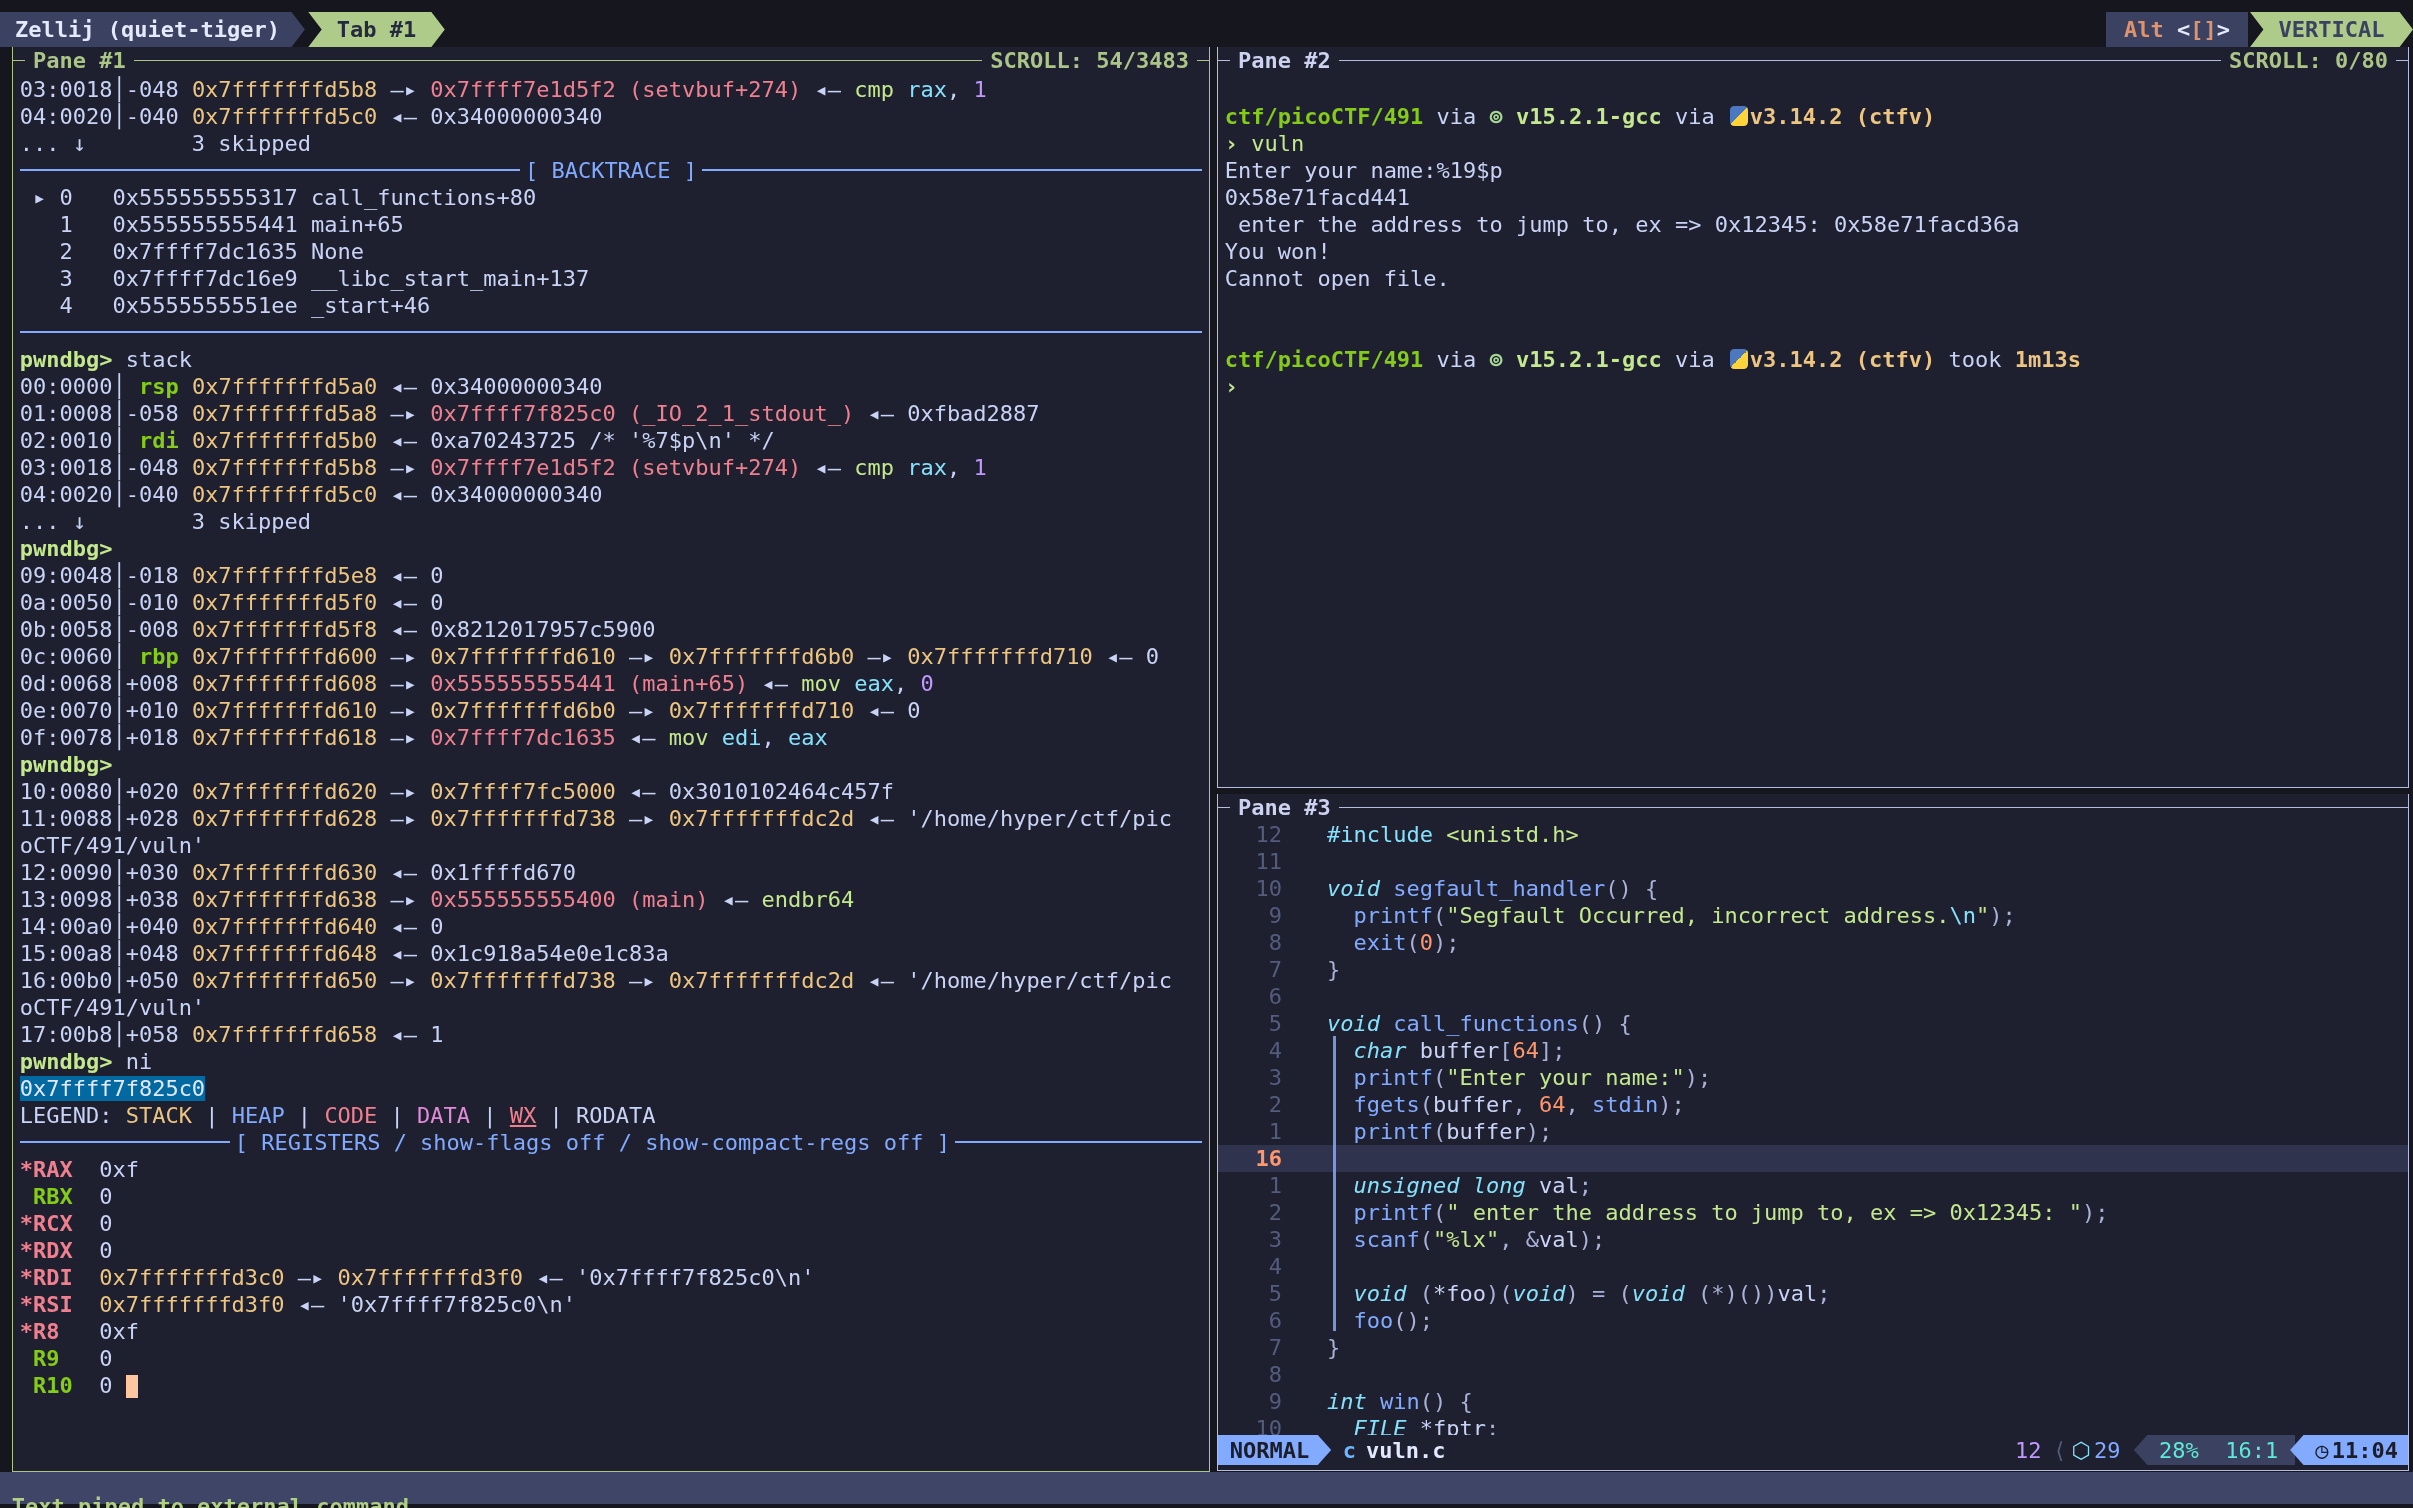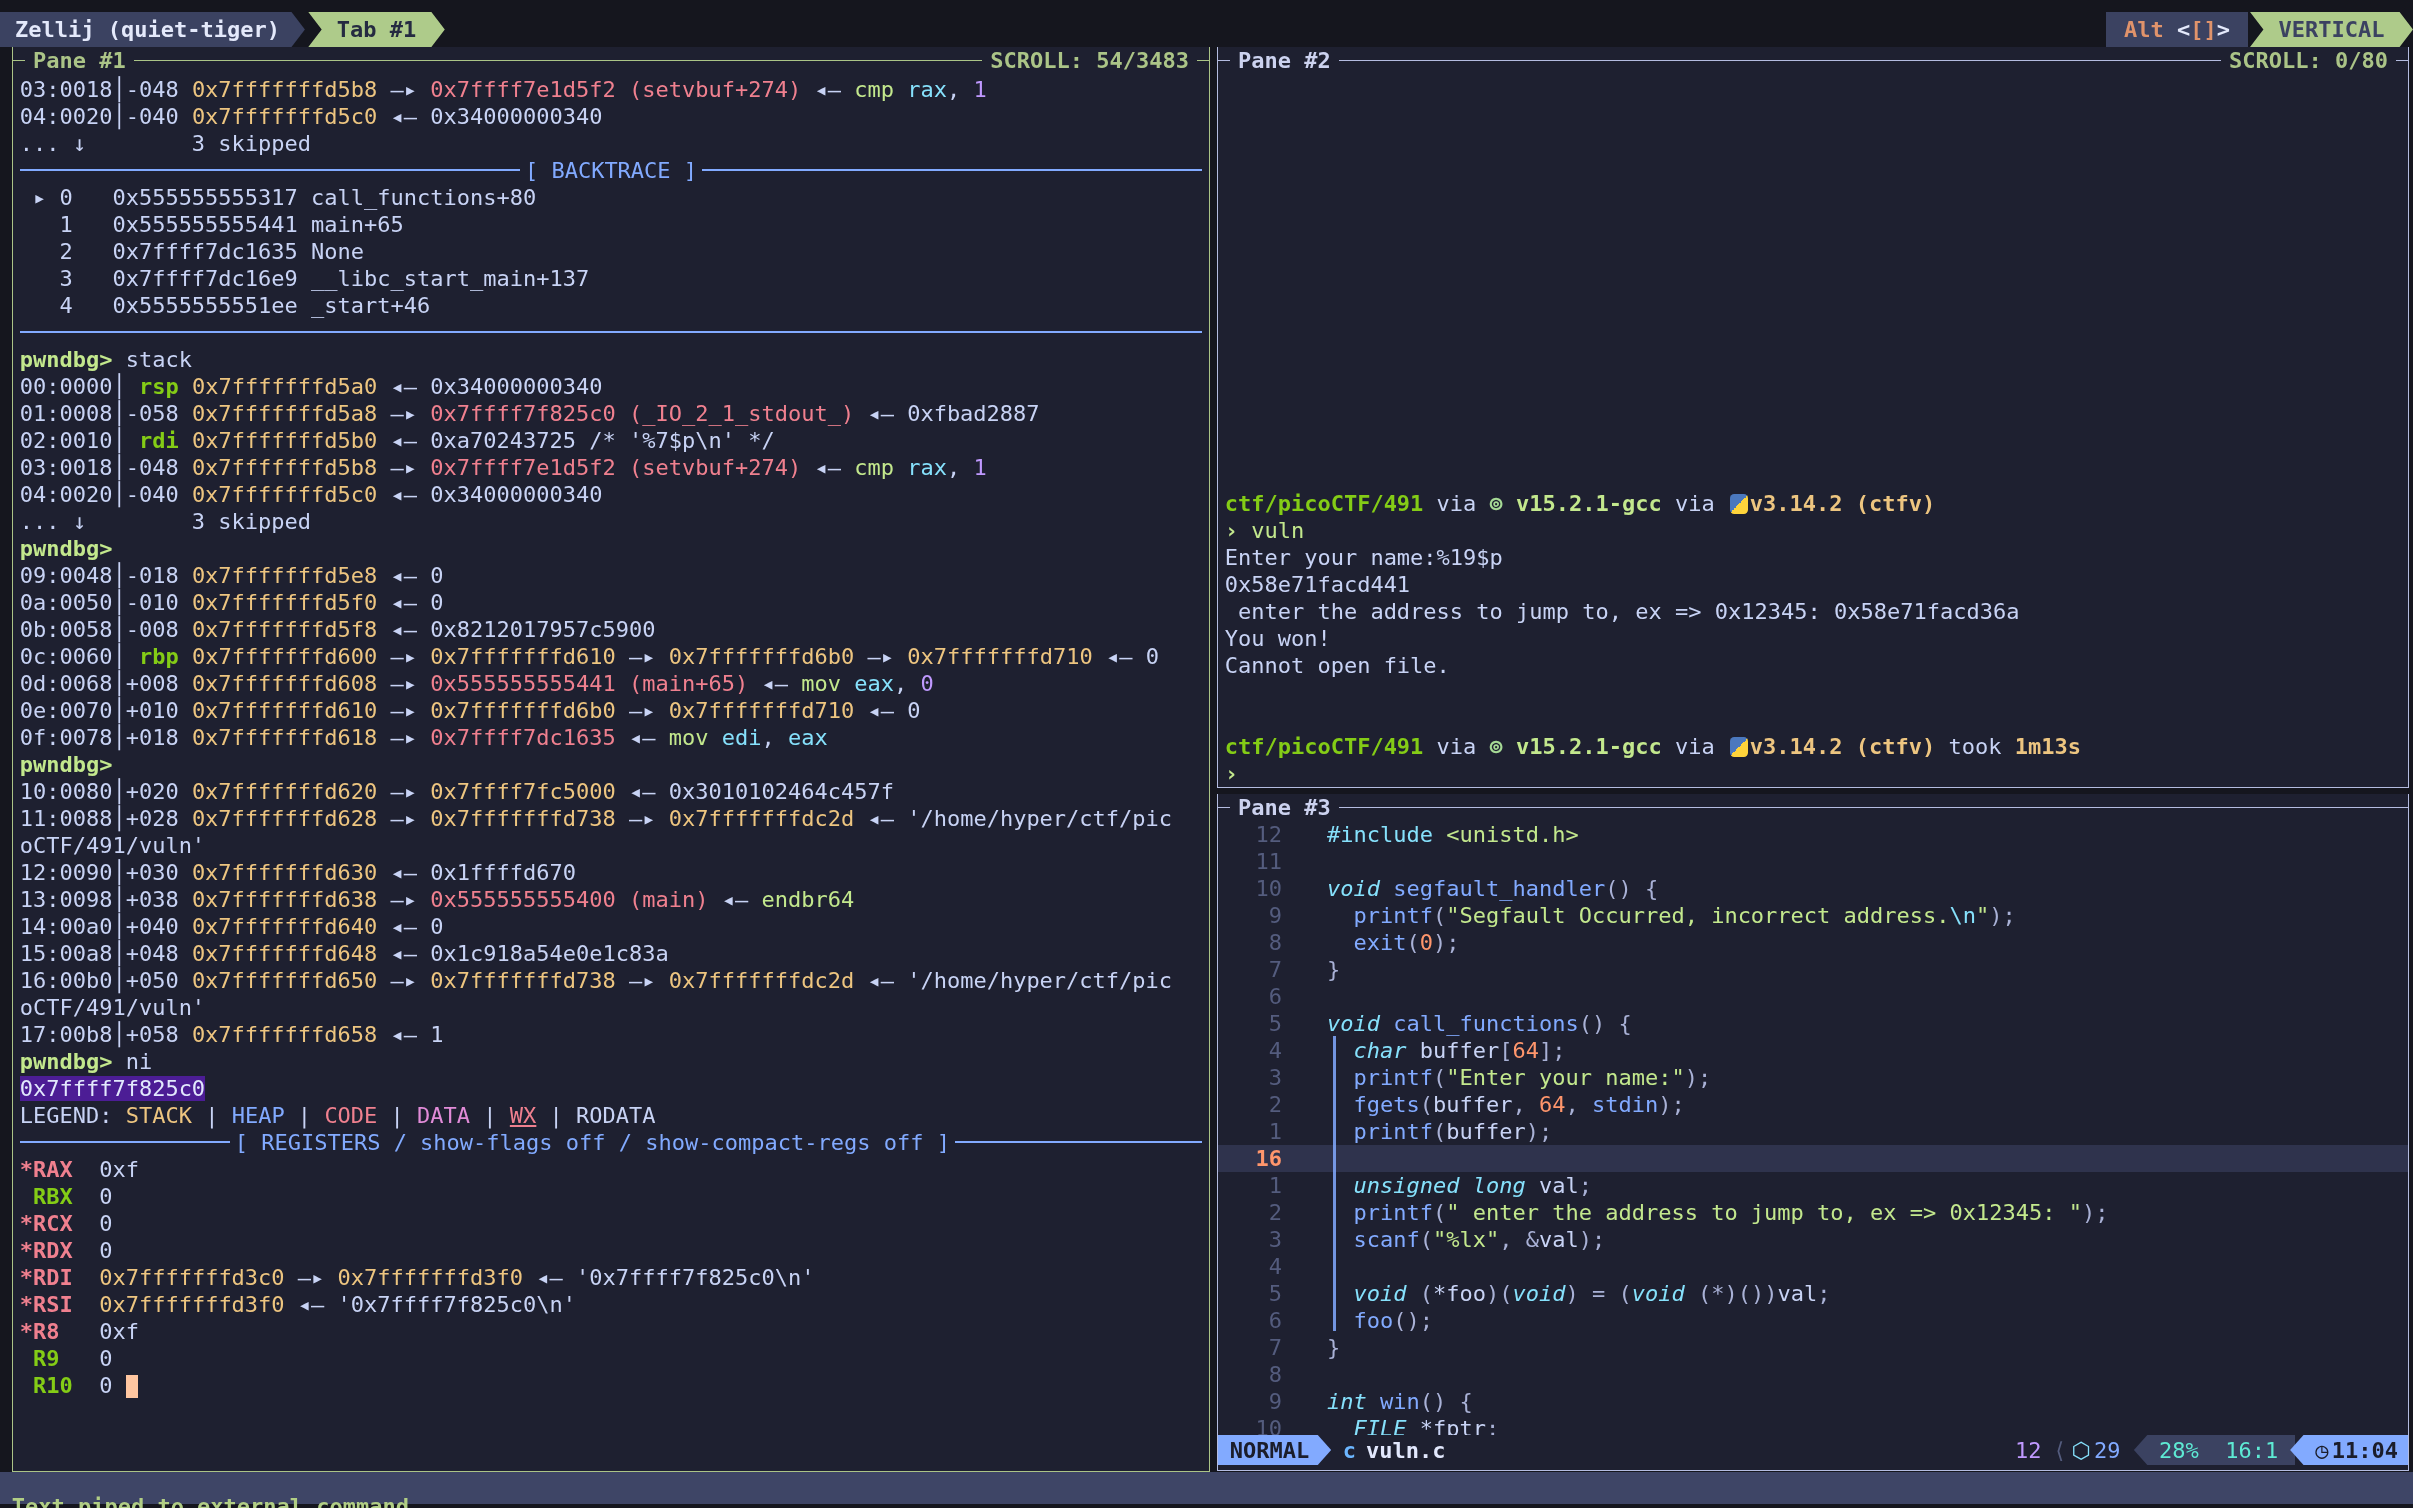--- a/index.html
+++ b/index.html
@@ -32,21 +32,21 @@
   .tfill { height:1.7px; }
   .pane-green .tfill { background:#abc487; }
   .pane-lav  .tfill { background:#b4bce0; }
   .tfix { flex:0 0 11.7px; } .tflex { flex:1; }
   .ptitle { padding:0 8.4px; font-weight:bold; }
   .pane-green .ptitle { color:#abc487; }
   .pane-lav  .ptitle { color:#ccd2ef; }
   .pscroll { padding:0 8.4px; font-weight:bold; color:#abc487; }
 
   #pane1 { left:12px;  top:47px;  width:1198px; height:1425px; }
-  #pane2 { left:1217px; top:47px; width:1192px; height:741px;justify-content:space-between; }
+  #pane2 { left:1217px; top:47px; width:1192px; height:741px; }
   #pane3 { left:1217px; top:794px; width:1192px; height:677px; }
 
   .term { padding:1.7px 0 0 6.7px; overflow:hidden; }
   .tline { height:27px; white-space:pre; display:block; }
   .rulerow { display:flex; align-items:center; padding-right:6.7px; }
   .rule { flex:1; height:2.5px; background:#82aaff; }
   .rulerow .s-b { padding:0 5px; }
 
   
   .s-w  { color:#c8d3f5; }
@@ -55,21 +55,21 @@
   .s-yb { color:#edc580; font-weight:bold; }
   .s-p  { color:#f0808f; }
   .s-pb { color:#f0808f; font-weight:bold; }
   .s-g  { color:#c3e88d; }
   .s-gb { color:#c3e88d; font-weight:bold; }
   .s-b  { color:#82aaff; }
   .s-c  { color:#86e1fc; }
   .s-v  { color:#c099ff; }
   .s-m  { color:#e18bd8; }
   .s-wx { color:#f0808f; text-decoration:underline; }
-  .s-hl { background:#4c1d95; color:#e2e8fd; }
+  .s-hl { background:#0369a1; color:#e2e8fd; }
   .s-tb { color:#84cc16; font-weight:bold; }
   .s-gi { color:#a6da95; font-weight:bold; }
   .s-pyi { display:inline-block; width:18.4px; height:20px; border-radius:4.2px; vertical-align:-2.5px;
            background:linear-gradient(135deg,#4b78be 0 50%,#ffd43b 50% 100%); margin:0 1.7px; }
   .cursor { display:inline-block; width:12.6px; height:23.5px; background:#ffc6a0; vertical-align:middle; }
 
   
   .code { position:relative; overflow:hidden; }
   .crow { display:flex; height:27px; white-space:pre; }
   .crow.cur { background:#2f334d; }

